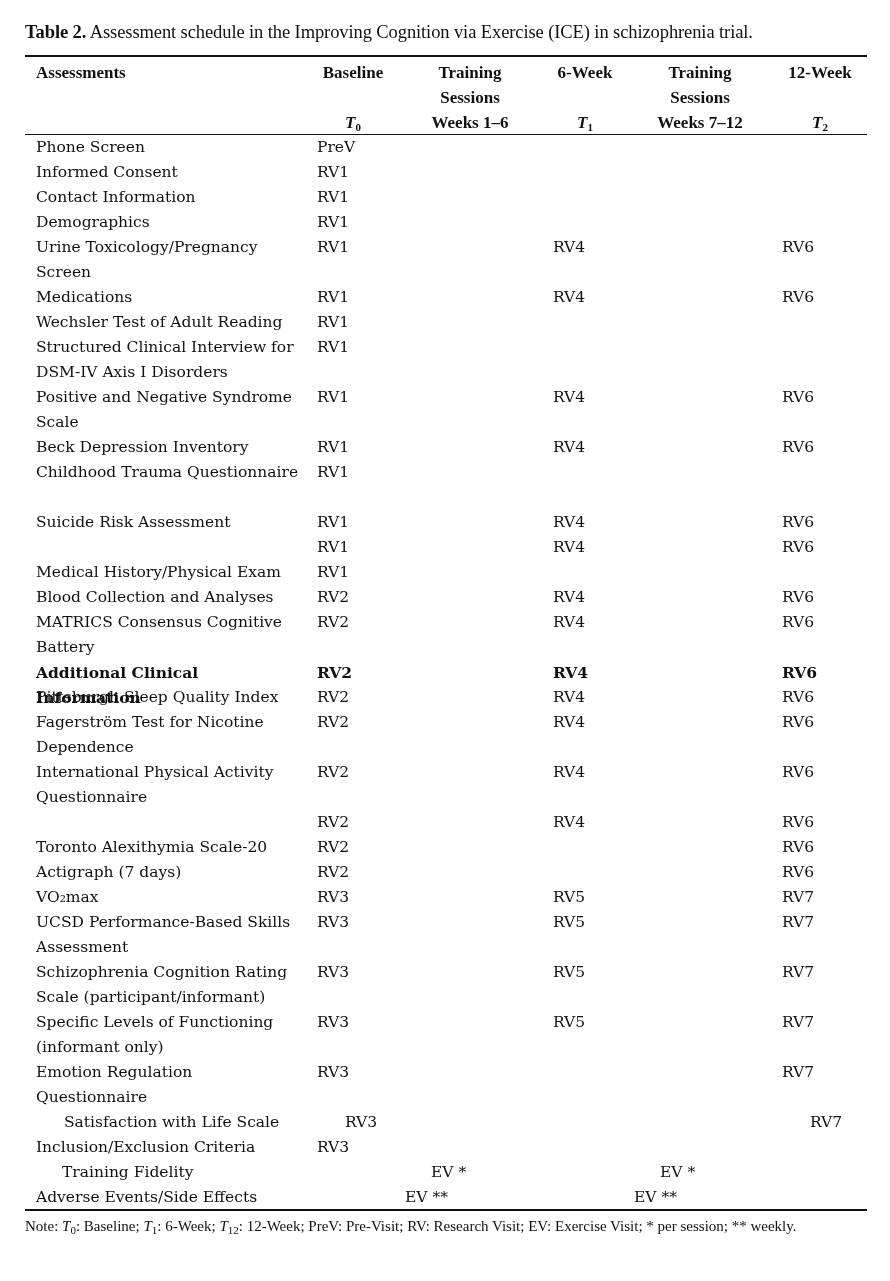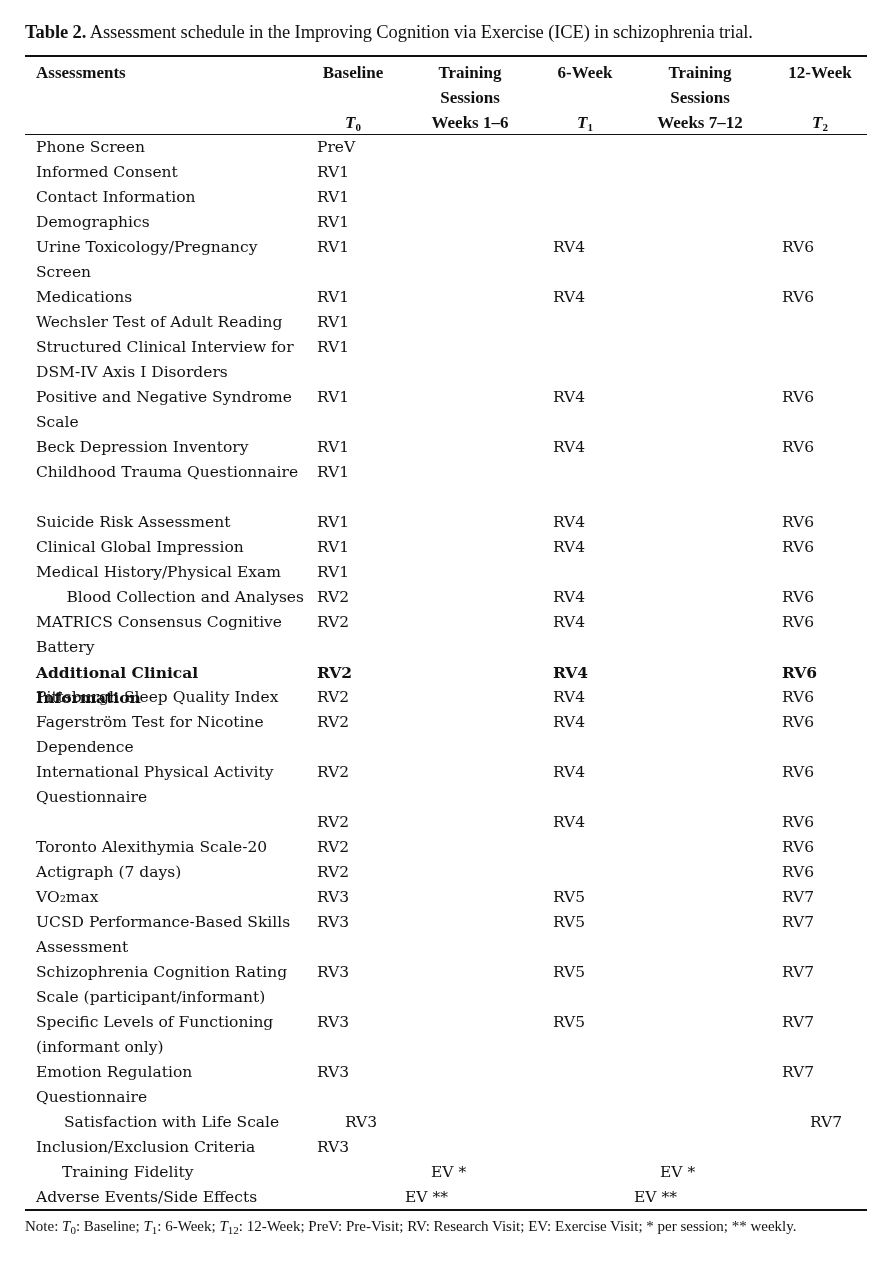--- a/index.html
+++ b/index.html
@@ -172,36 +172,35 @@
     </div>
     <div class="row" style="height: 25px;">
       <div class="cell name">Suicide Risk Assessment</div>
       <div class="cell c0">RV1</div>
       <div class="cell c1"></div>
       <div class="cell c2">RV4</div>
       <div class="cell c3"></div>
       <div class="cell c4">RV6</div>
     </div>
     <div class="row" style="height: 25px;">
-      <div class="cell name">Clinical Global Impression</div>
       <div class="cell c0">RV1</div>
       <div class="cell c1"></div>
       <div class="cell c2">RV4</div>
       <div class="cell c3"></div>
       <div class="cell c4">RV6</div>
     </div>
     <div class="row" style="height: 25px;">
       <div class="cell name">Medical History/Physical Exam</div>
       <div class="cell c0">RV1</div>
       <div class="cell c1"></div>
       <div class="cell c2"></div>
       <div class="cell c3"></div>
       <div class="cell c4"></div>
     </div>
-    <div class="row" style="height: 25px; text-align: right;">
+    <div class="row" style="height: 25px;">
       <div class="cell name">Blood Collection and Analyses</div>
       <div class="cell c0">RV2</div>
       <div class="cell c1"></div>
       <div class="cell c2">RV4</div>
       <div class="cell c3"></div>
       <div class="cell c4">RV6</div>
     </div>
     <div class="row" style="height: 50px;">
       <div class="cell name">MATRICS Consensus Cognitive Battery</div>
       <div class="cell c0">RV2</div>

